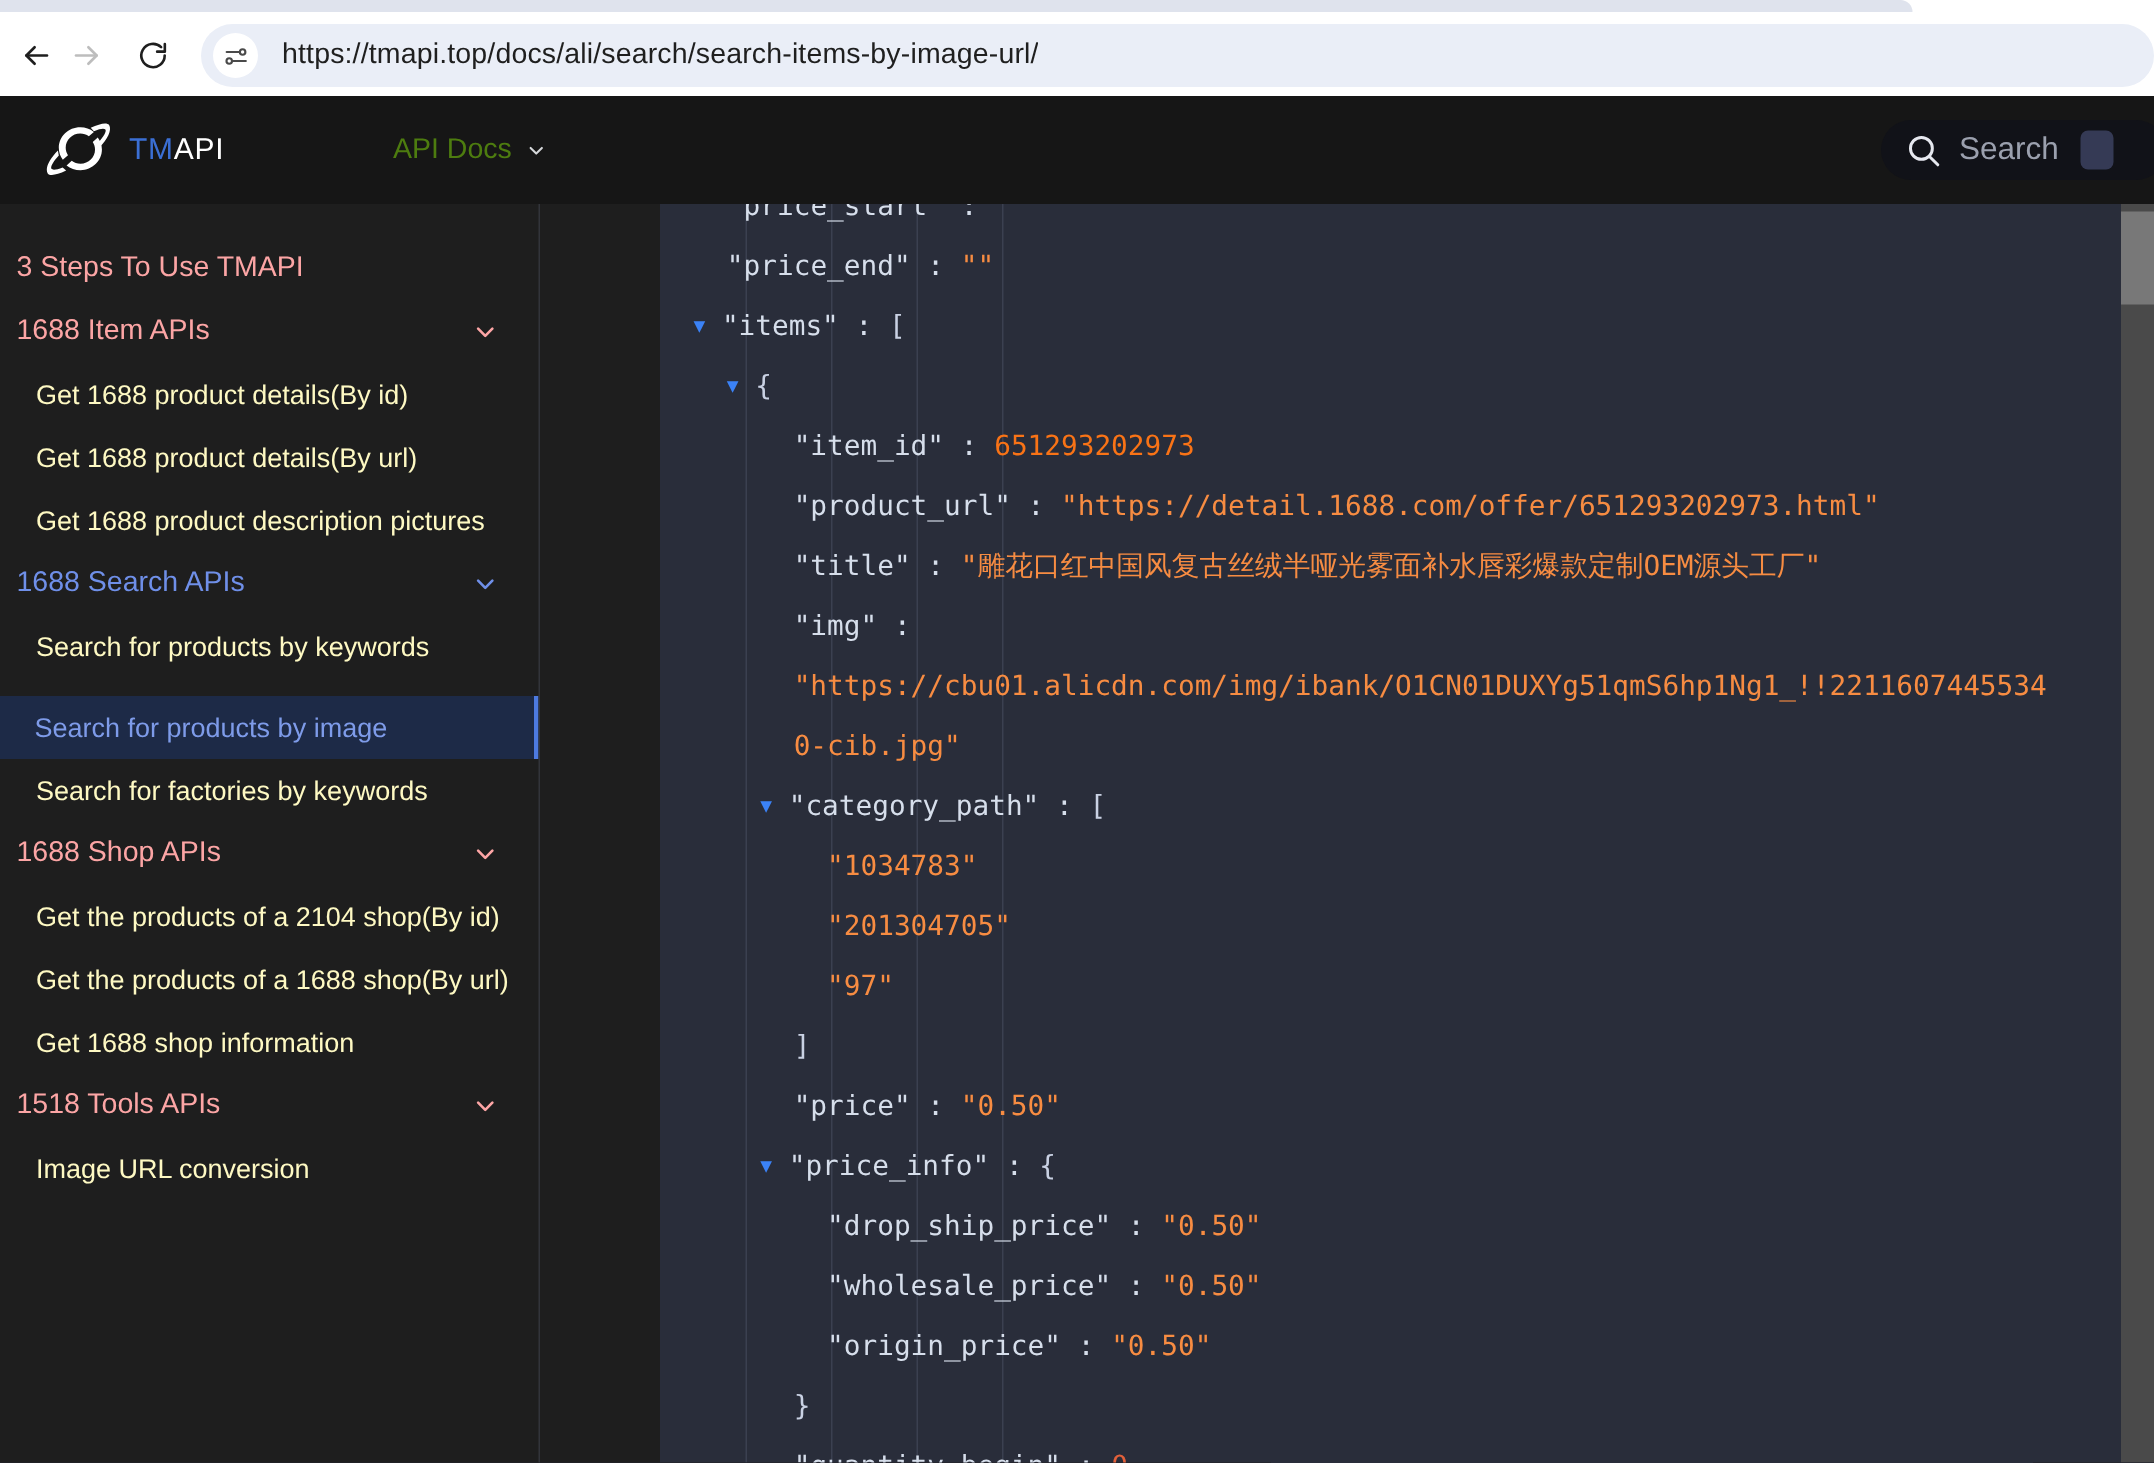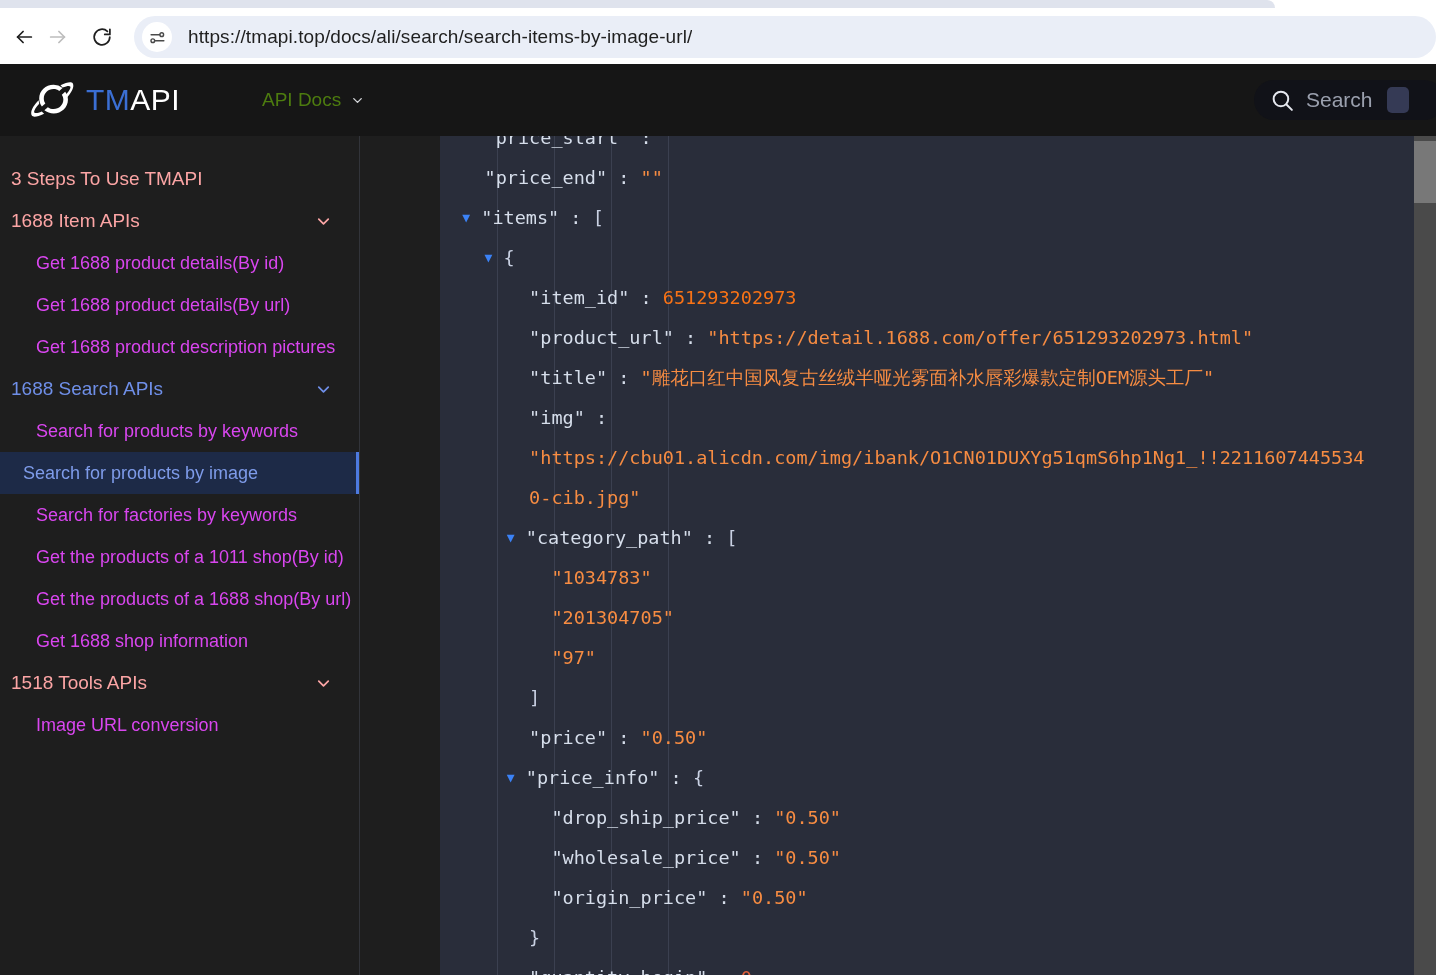--- a/index.html
+++ b/index.html
@@ -34,21 +34,21 @@
     margin-left:16px;font-size:19px;color:#1f1f1f;letter-spacing:.1px;
     white-space:nowrap;overflow:hidden;
   }
   
   #site-header{
     position:absolute;left:0;top:64px;width:1436px;height:72px;background:#161616;
     display:flex;align-items:center;
   }
   #brand{position:absolute;left:30px;top:0;height:72px;display:flex;align-items:center;gap:10px;cursor:pointer;}
   #brand-logo{width:46px;height:46px;flex:0 0 auto;}
-  #brand-name{font-size:30px;letter-spacing:.5px;line-height:1;white-space:nowrap;}
+  #brand-name{font-size:20px;letter-spacing:.5px;line-height:1;white-space:nowrap;}
   #brand-tm{color:#3b6fd4;font-weight:400;}
   #brand-api{color:#ffffff;font-weight:300;}
   #nav-api-docs{
     position:absolute;left:262px;top:0;height:72px;display:flex;align-items:center;gap:9px;
     color:#4d7c0f;font-size:19px;cursor:pointer;
   }
   #header-search{
     position:absolute;right:-8px;top:16px;height:40px;min-width:168px;
     background:#111218;border-radius:20px;display:flex;align-items:center;padding:0 6px 0 16px;
     cursor:pointer;
@@ -61,26 +61,27 @@
   #sidebar{
     position:absolute;left:0;top:136px;width:360px;height:839px;background:#1e1e1e;
     border-right:1px solid #32343a;box-sizing:border-box;overflow:hidden;
   }
   .side-group{
     display:flex;align-items:center;justify-content:space-between;
     padding:0 26px 0 11px;height:42px;color:#fca5a5;font-size:19px;cursor:pointer;
   }
   .side-group.active-group{color:#6f8fe8;}
   .side-link{
-    display:flex;align-items:center;height:42px;padding-left:36px;
-    color:#d946ef;font-size:18px;cursor:pointer;box-sizing:border-box;
+    display:flex;align-items:center;height:42px;padding-left:24px;
+    color:#fef9c3;font-size:18px;cursor:pointer;box-sizing:border-box;
   }
   .side-link.active{
     background:#1d2a47;color:#7e9be9;border-right:3px solid #4d7ae0;
     padding-left:23px;
+    margin-top:12px;
   }
   .chev{flex:0 0 auto;}
   #spacer-top{height:22px;}
   
   #content-pane{
     position:absolute;left:360px;top:136px;width:1076px;height:839px;background:#1e1e1e;
   }
   #code-panel{
     position:absolute;left:80px;top:0;width:996px;height:839px;
     background:#292d3a;overflow:hidden;
@@ -193,21 +194,27 @@
       <div class="side-link">Get 1688 product description pictures</div>
       <div class="side-group active-group">
         <span>1688 Search APIs</span>
         <svg class="chev" width="19" height="19" viewBox="0 0 24 24" fill="none" stroke="currentColor" stroke-width="2.2" stroke-linecap="round" stroke-linejoin="round">
           <polyline points="6,9 12,15 18,9"></polyline>
         </svg>
       </div>
       <div class="side-link">Search for products by keywords</div>
       <div class="side-link active">Search for products by image</div>
       <div class="side-link">Search for factories by keywords</div>
-      <div class="side-link">Get the products of a 1011 shop(By id)</div>
+      <div class="side-group">
+        <span>1688 Shop APIs</span>
+        <svg class="chev" width="19" height="19" viewBox="0 0 24 24" fill="none" stroke="currentColor" stroke-width="2.2" stroke-linecap="round" stroke-linejoin="round">
+          <polyline points="6,9 12,15 18,9"></polyline>
+        </svg>
+      </div>
+      <div class="side-link">Get the products of a 2104 shop(By id)</div>
       <div class="side-link">Get the products of a 1688 shop(By url)</div>
       <div class="side-link">Get 1688 shop information</div>
       <div class="side-group">
         <span>1518 Tools APIs</span>
         <svg class="chev" width="19" height="19" viewBox="0 0 24 24" fill="none" stroke="currentColor" stroke-width="2.2" stroke-linecap="round" stroke-linejoin="round">
           <polyline points="6,9 12,15 18,9"></polyline>
         </svg>
       </div>
       <div class="side-link">Image URL conversion</div>
     </div>

